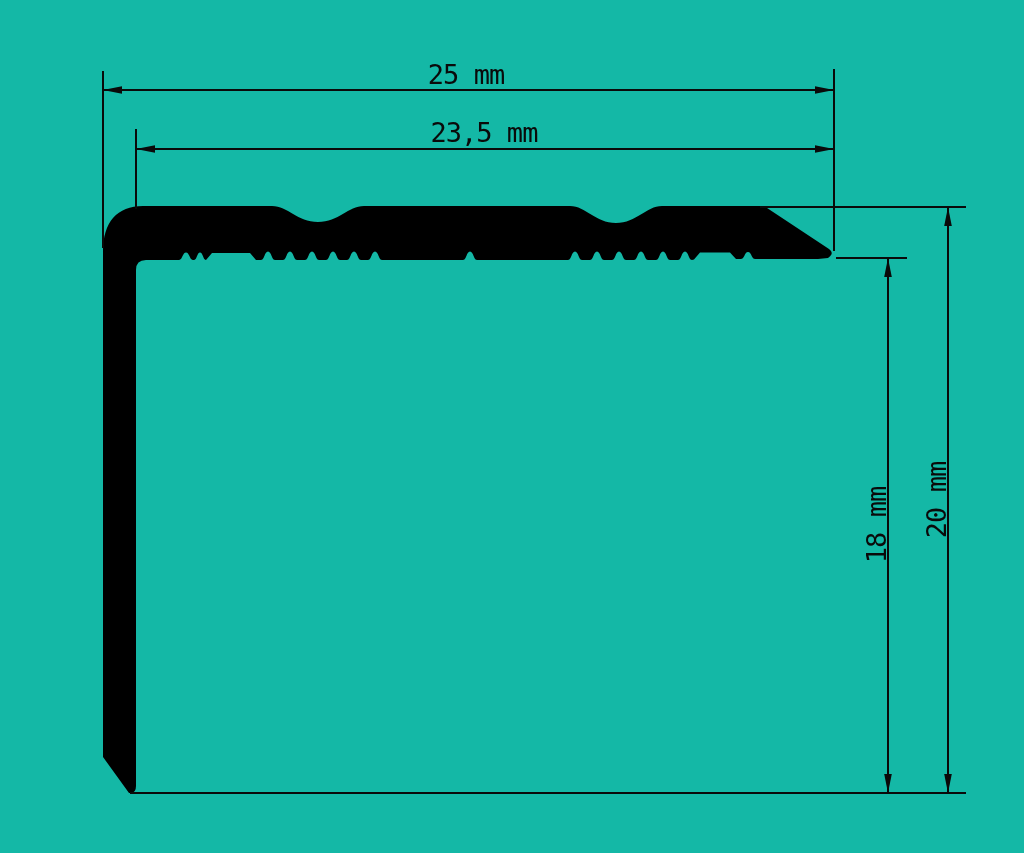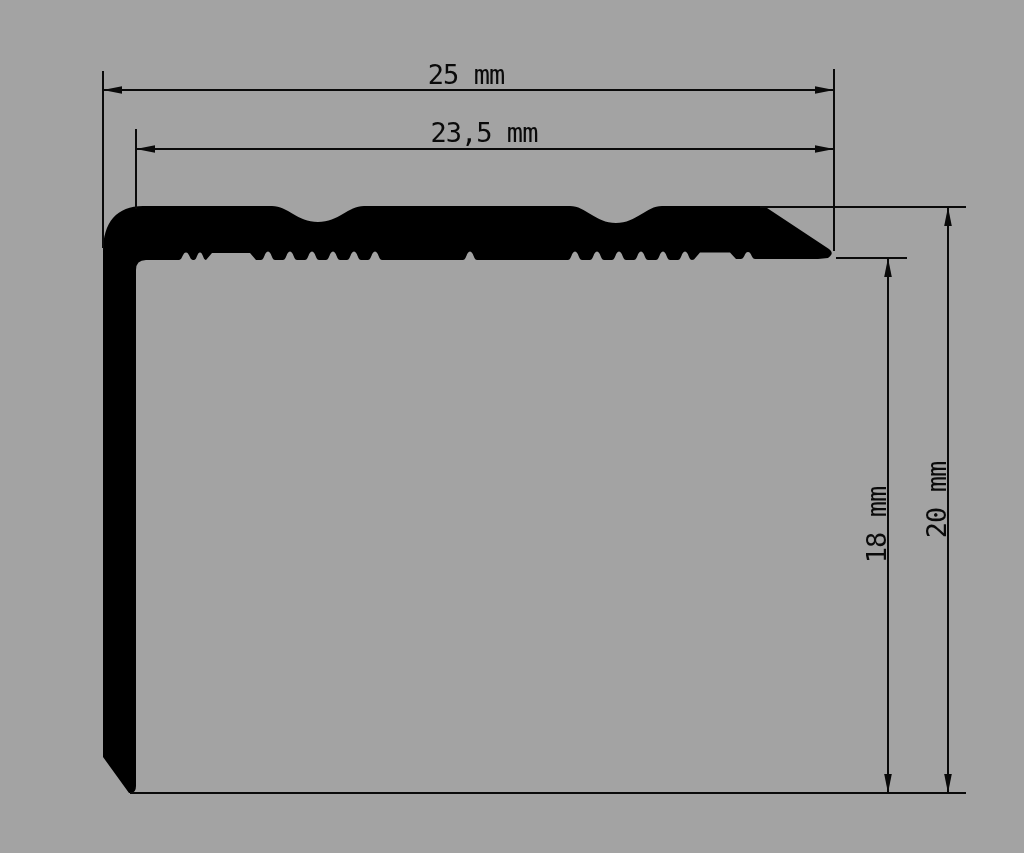--- a/index.html
+++ b/index.html
@@ -4,21 +4,21 @@
 <style>
   html, body {
     margin: 0;
     padding: 0;
     background: #ffffff;
   }
   .canvas {
     position: relative;
     width: 1024px;
     height: 853px;
-    background: #a3a3a3;
+    background: #14b8a6;
     overflow: hidden;
     font-family: "DejaVu Sans Mono", "Liberation Mono", monospace;
   }
   svg { display: block; }
   .dim-text {
     font-family: "DejaVu Sans Mono", "Liberation Mono", monospace;
     font-size: 27px;
     letter-spacing: -1px;
     fill: #0a0a0a;
   }

